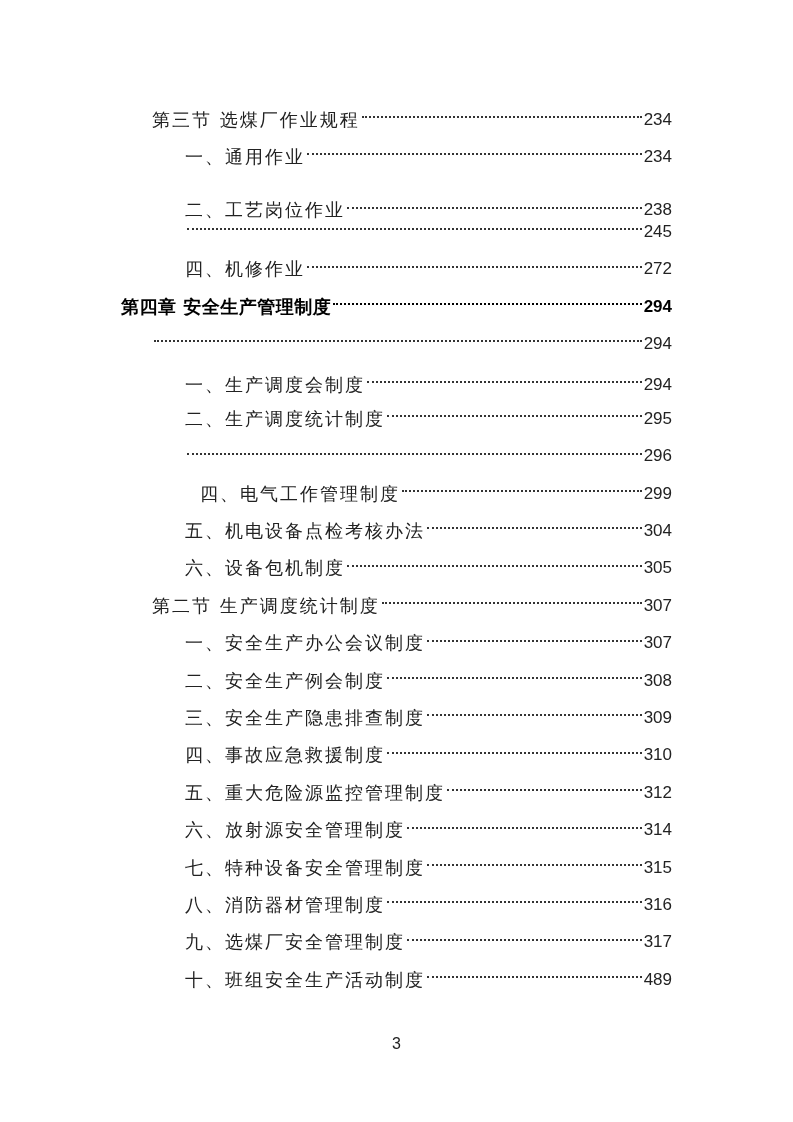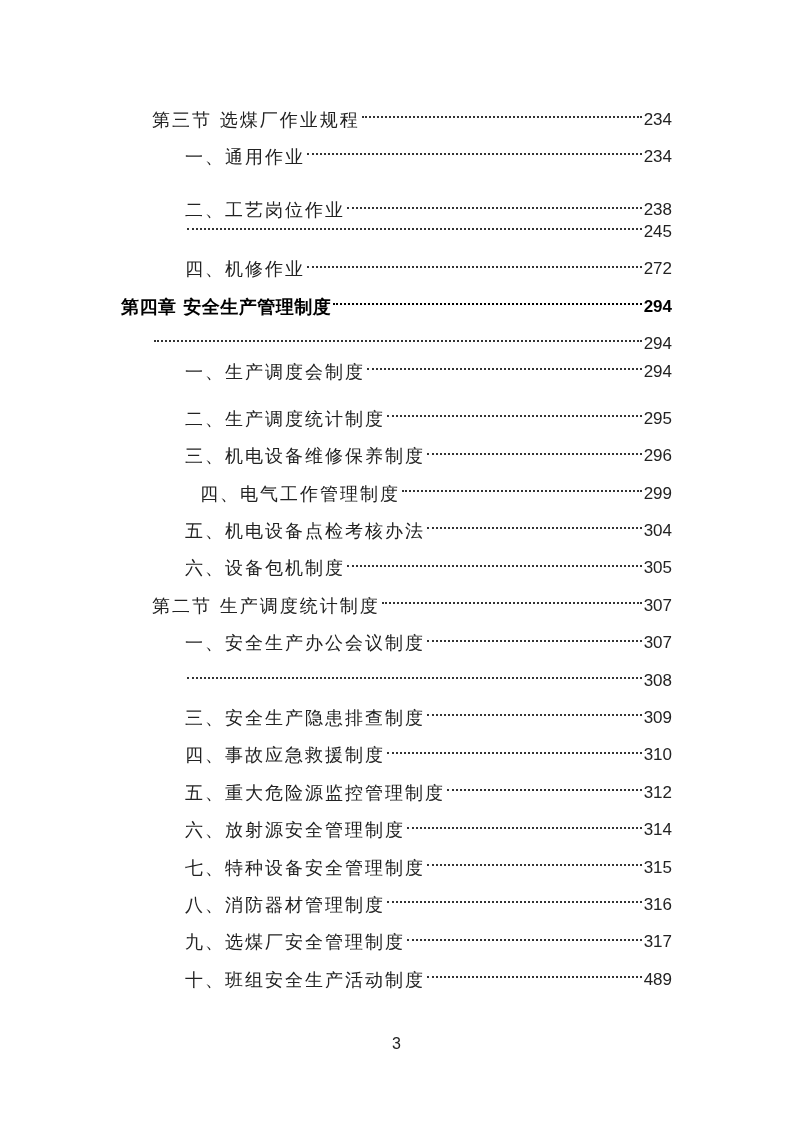--- a/index.html
+++ b/index.html
@@ -61,37 +61,36 @@
         <span class="leader"></span>
         <span class="page">294</span>
       </div>
     </div>
     <div class="row lvl-section" style="top: 224.4px;">
       <div class="inner" style="left: 152px;">
         <span class="leader"></span>
         <span class="page">294</span>
       </div>
     </div>
-    <div class="row lvl-item" style="top: 252px;">
+    <div class="row lvl-item" style="top: 265px;">
       <div class="inner" style="left: 185px;">
         <span class="title">一、生产调度会制度</span>
         <span class="leader"></span>
         <span class="page">294</span>
       </div>
     </div>
     <div class="row lvl-item" style="top: 299.2px;">
       <div class="inner" style="left: 185px;">
         <span class="title">二、生产调度统计制度</span>
         <span class="leader"></span>
         <span class="page">295</span>
       </div>
     </div>
     <div class="row lvl-item" style="top: 336.6px;">
       <div class="inner" style="left: 185px;">
-        <span class="title">三、机电设备维修保养制度</span>
         <span class="leader"></span>
         <span class="page">296</span>
       </div>
     </div>
     <div class="row lvl-item" style="top: 374px;">
       <div class="inner" style="left: 200px;">
         <span class="title">四、电气工作管理制度</span>
         <span class="leader"></span>
         <span class="page">299</span>
       </div>
@@ -119,20 +118,21 @@
     </div>
     <div class="row lvl-item" style="top: 523.6px;">
       <div class="inner" style="left: 185px;">
         <span class="title">一、安全生产办公会议制度</span>
         <span class="leader"></span>
         <span class="page">307</span>
       </div>
     </div>
     <div class="row lvl-item" style="top: 561px;">
       <div class="inner" style="left: 185px;">
+        <span class="title">二、安全生产例会制度</span>
         <span class="leader"></span>
         <span class="page">308</span>
       </div>
     </div>
     <div class="row lvl-item" style="top: 598.4px;">
       <div class="inner" style="left: 185px;">
         <span class="title">三、安全生产隐患排查制度</span>
         <span class="leader"></span>
         <span class="page">309</span>
       </div>

